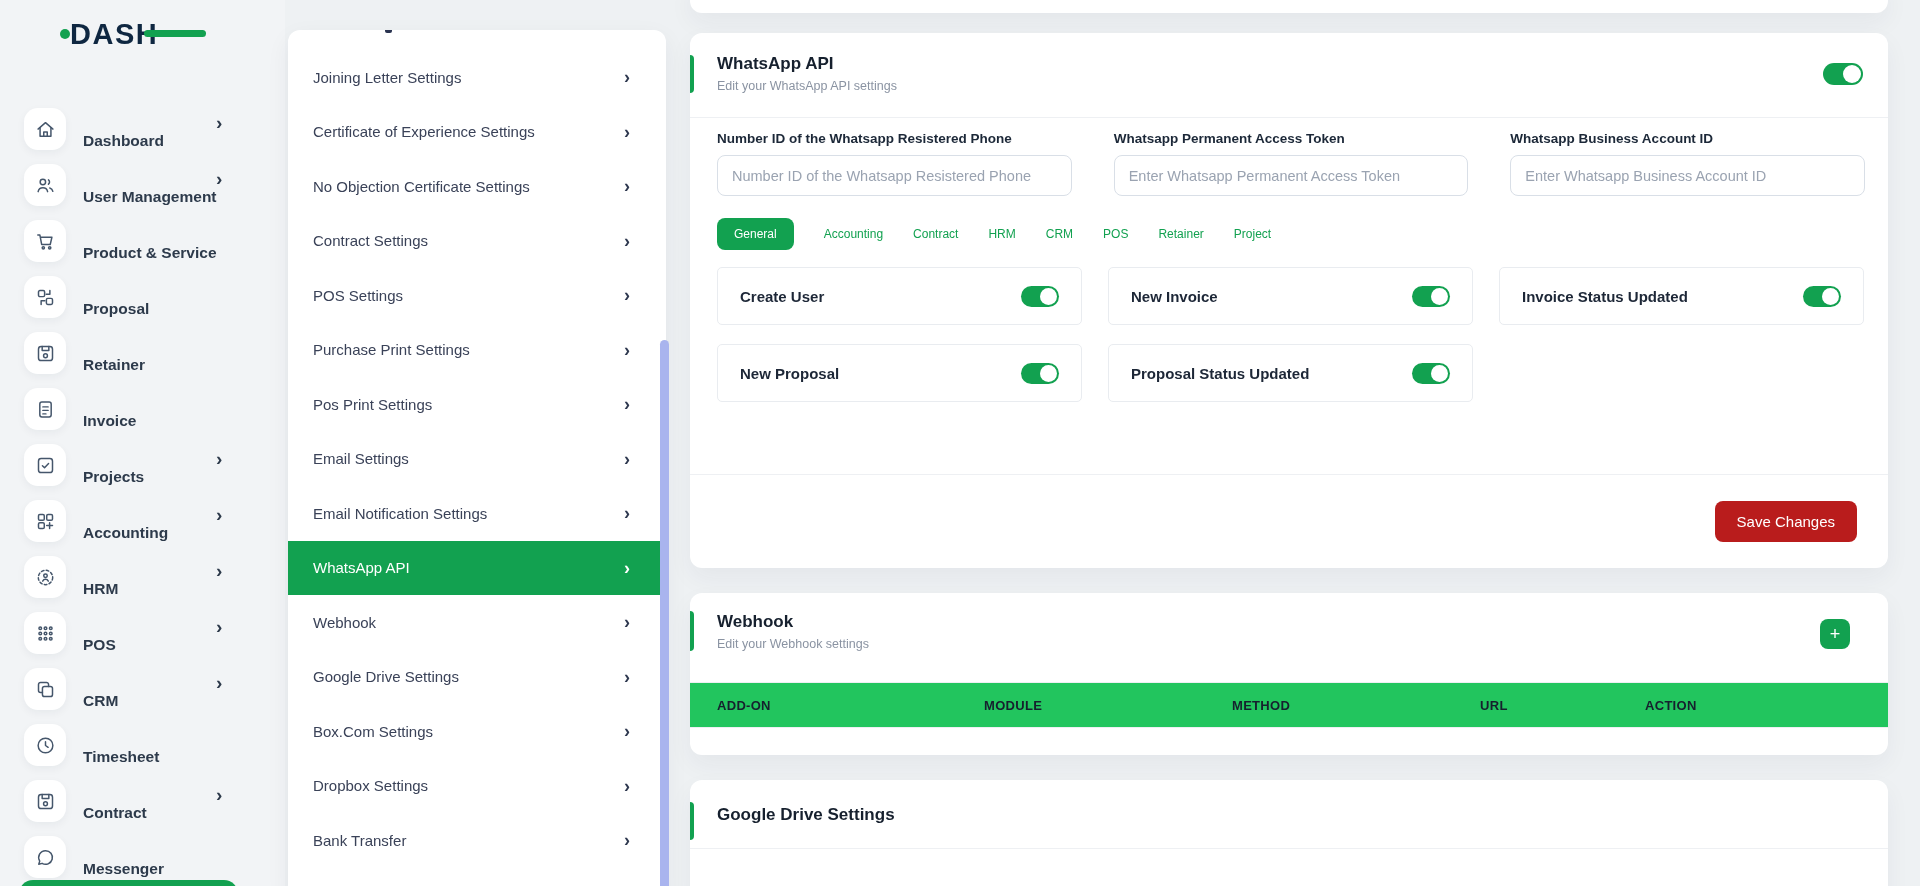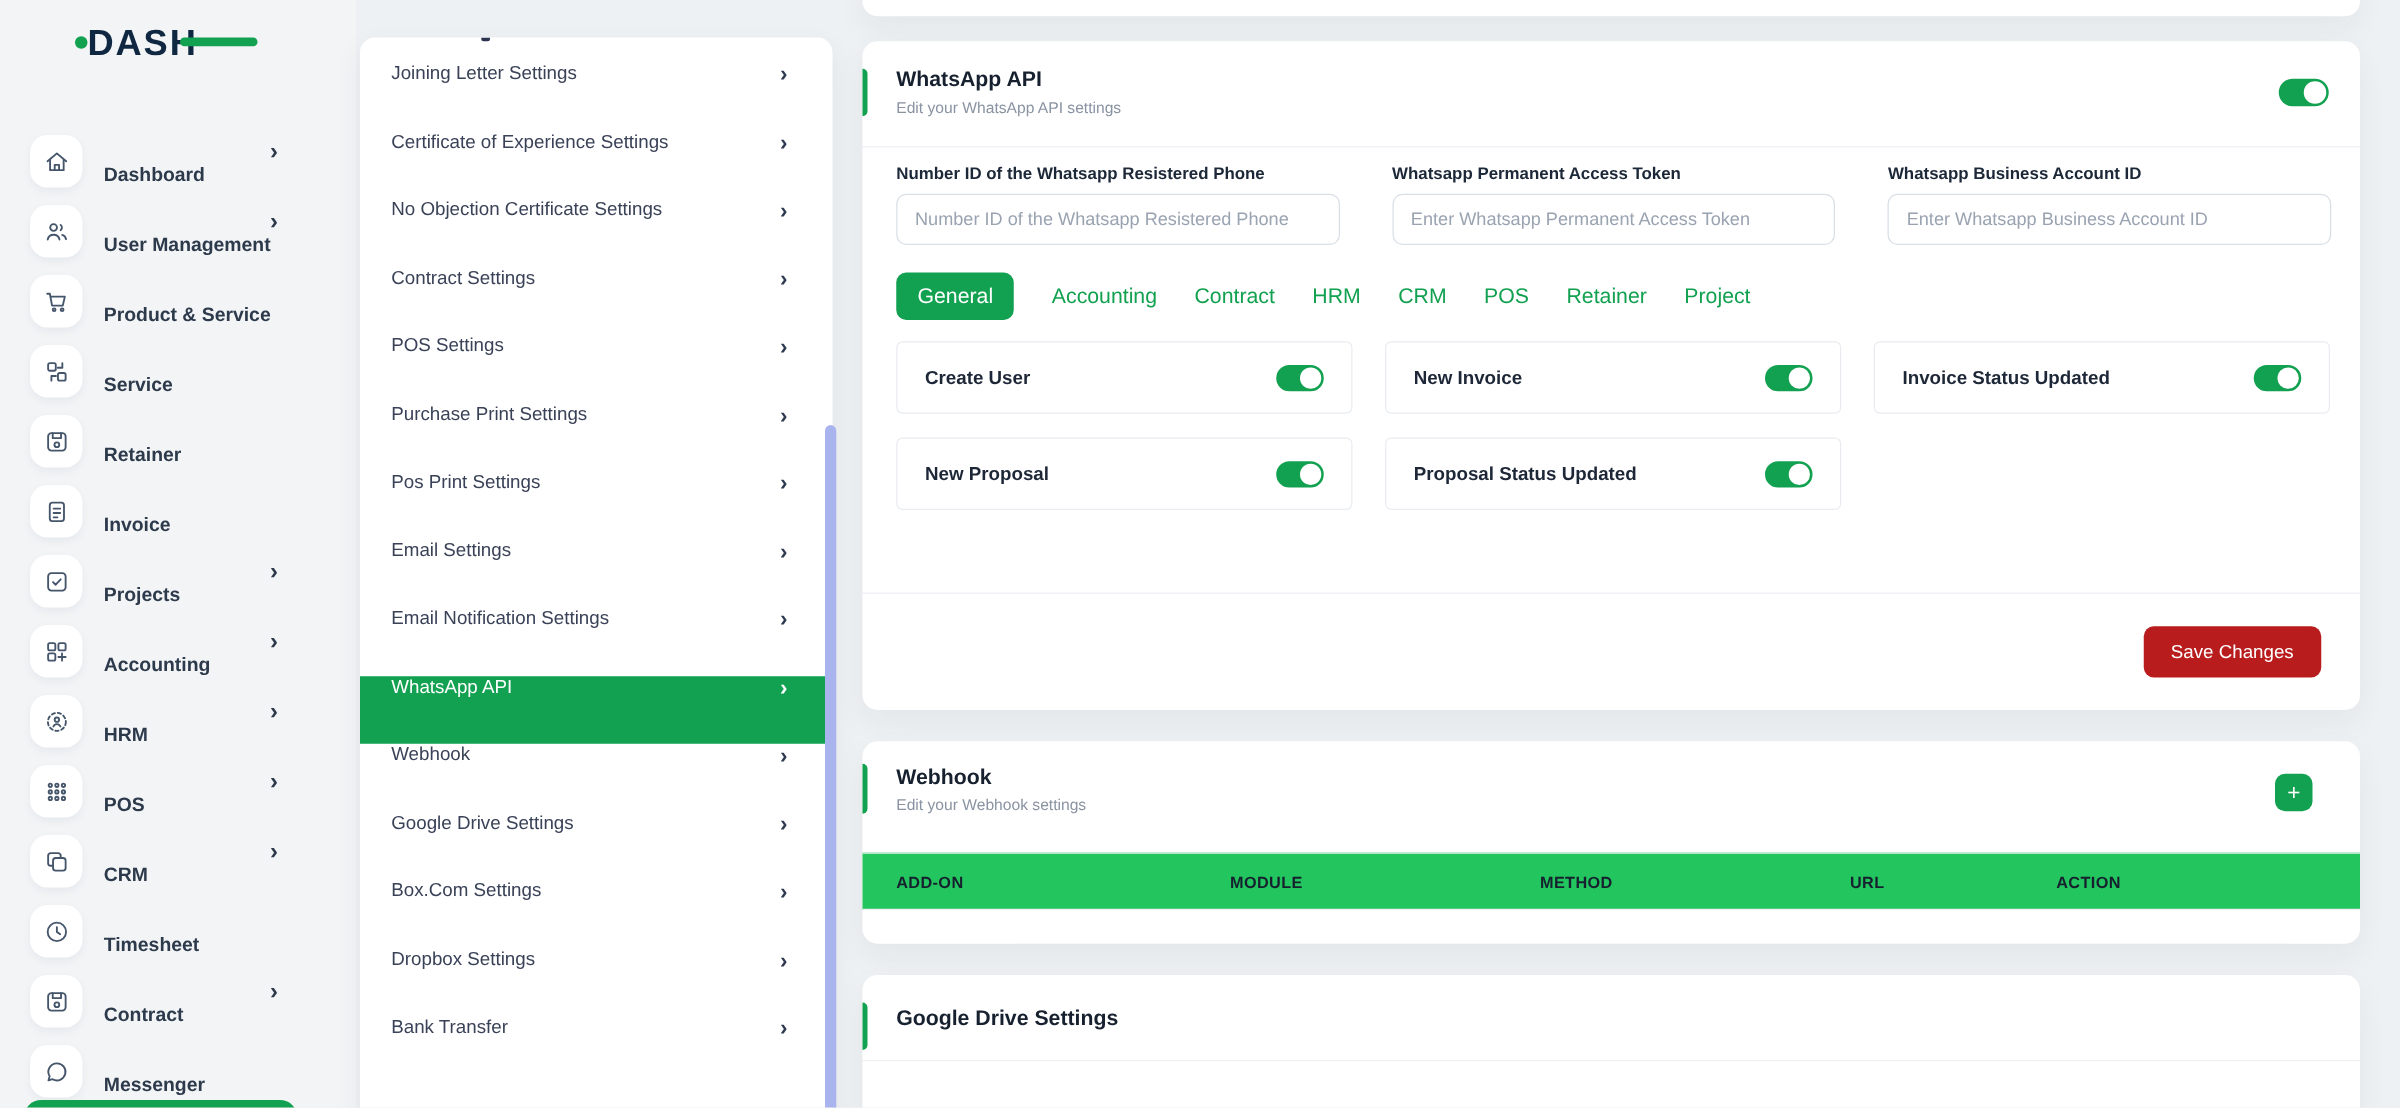--- a/index.html
+++ b/index.html
@@ -21,21 +21,21 @@
   .side-label { margin-left:17px; font-size:15.5px; font-weight:600; color:#2d3a4b; }
   .chev { font-size:19px; font-weight:600; color:#2d3a4b; line-height:1; }
   .side-chev { position:absolute; left:216px; top:50%; transform:translateY(-50%); }
   .bottom-pill { position:absolute; left:19px; top:880px; width:219px; height:28px; border-radius:18px; background:#12a150; }
 
   
   .snav-card { position:absolute; left:288px; top:30px; width:378px; height:870px; background:#fff;
                border-radius:12px; box-shadow:0 8px 24px rgba(24,40,60,.06); overflow:hidden; }
   .nav-clip { position:absolute; left:97px; top:0px; width:7px; height:3px; background:#2a3350; border-radius:0 0 2px 2px; }
   .snav-list { padding-top:20px; }
-  .snav-item { height:54.5px; display:flex; padding:0 36px 0 25px; cursor:pointer; }
+  .snav-item { height:54.5px; display:flex; align-items:center; padding:0 36px 0 25px; cursor:pointer; }
   .snav-item span.lbl { flex:1; font-size:15px; font-weight:500; color:#3a4258; }
   .snav-item .chev { color:#2f3950; font-size:18px; }
   .snav-item.active { background:#12a150; }
   .snav-item.active span.lbl, .snav-item.active .chev { color:#fff; }
   .snav-scrollbar { position:absolute; left:660px; top:340px; width:9px; height:550px; background:#a9b4ee; border-radius:6px; z-index:5; }
 
   
   .card { position:absolute; left:690px; width:1198px; background:#fff; border-radius:12px;
           box-shadow:0 10px 25px rgba(30,45,70,.05); }
   .card-top-partial { top:-20px; height:33px; }
@@ -60,21 +60,21 @@
   
   .fields { display:flex; gap:42px; padding:38px 23px 0 27px; }
   .field { width:365px; }
   .field label { display:block; font-size:13.5px; font-weight:700; color:#1c2838; margin-bottom:9px; }
   .field input { width:100%; height:41px; border:1px solid #d9dfe7; border-radius:8px; padding:0 14px;
                  font-size:14.5px; color:#333; font-family:inherit; background:#fff; outline:none; }
   .field input::placeholder { color:#9aa3b1; }
 
   
   .tabs { display:flex; align-items:center; gap:30px; padding:22px 27px 0 27px; }
-  .tab { background:none; border:none; color:#12a150; font-size:17px; font-weight:500; font-family:inherit;
+  .tab { background:none; border:none; color:#12a150; font-size:12px; font-weight:500; font-family:inherit;
          padding:9px 0; cursor:pointer; border-radius:8px; }
   .tab.active { background:#12a150; color:#fff; padding:9px 17px; }
 
   
   .tgrid { display:grid; grid-template-columns:repeat(3,365px); gap:19px 26px; padding:17px 23px 0 27px; }
   .toggle-card { height:58px; border:1px solid #e9ecf0; border-radius:5px; display:flex; align-items:center;
                  justify-content:space-between; padding:0 22px; background:#fff; }
   .toggle-label { font-size:15px; font-weight:700; color:#1d2737; }
 
   
@@ -141,21 +141,21 @@
   </div>
       <div class="side-item">
     <span class="icon-box">
           <svg viewBox="0 0 24 24">
             <rect x="4" y="4" width="7" height="7" rx="1.6"></rect>
             <rect x="13" y="13" width="7" height="7" rx="1.6"></rect>
             <path d="M17 4v4.2h-4.2"></path>
             <path d="M7 20v-4.2h4.2"></path>
           </svg>
         </span>
-    <span class="side-label">Service</span>
+    <span class="side-label">Proposal</span>
 
   </div>
       <div class="side-item">
     <span class="icon-box">
           <svg viewBox="0 0 24 24">
             <rect x="4" y="4" width="16" height="16" rx="3"></rect>
             <path d="M8.2 4v4.6h7.6V4"></path>
             <circle cx="12" cy="14.6" r="2.2"></circle>
           </svg>
         </span>

